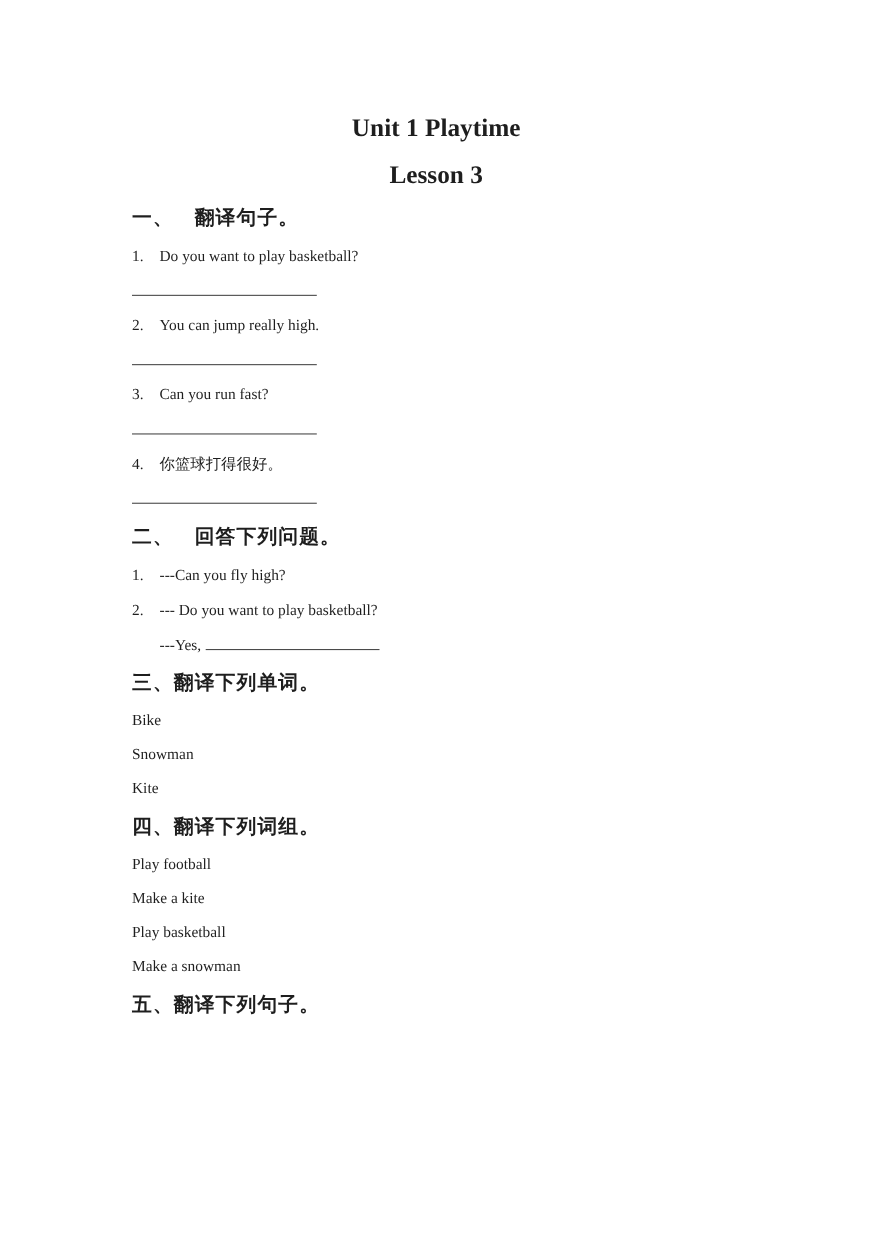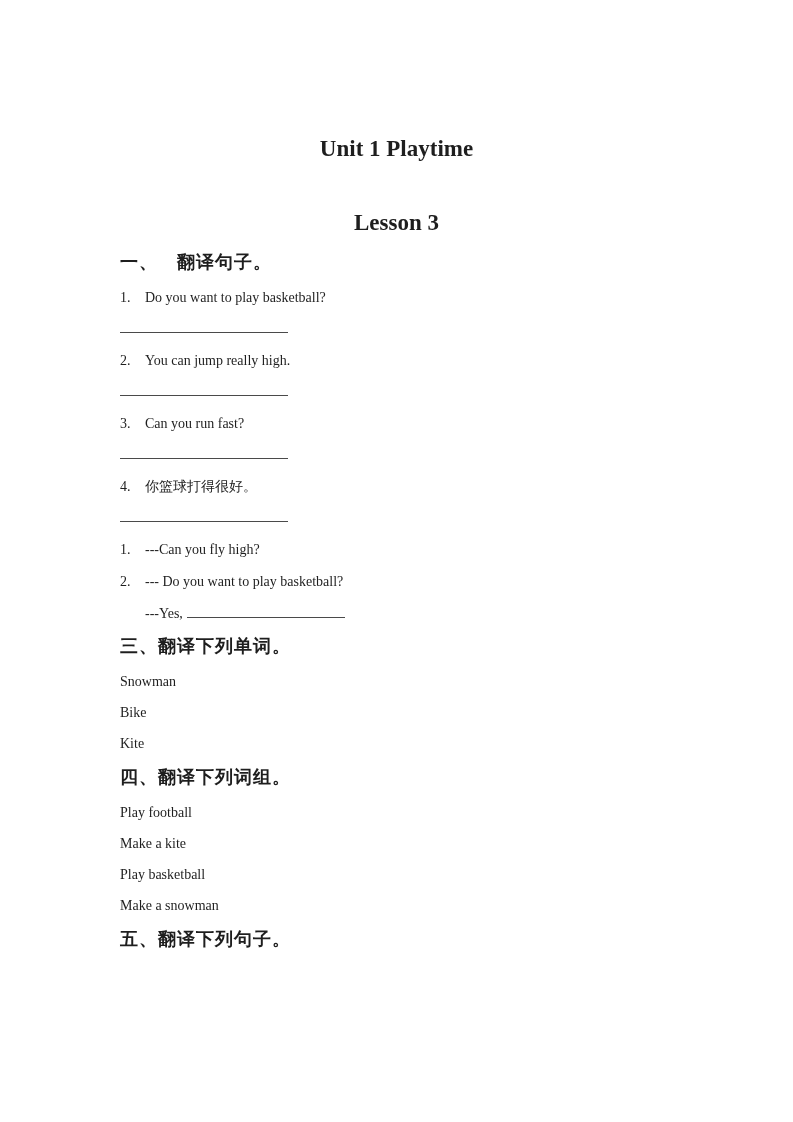--- a/index.html
+++ b/index.html
@@ -17,21 +17,20 @@
     color: #1e1e1e;
   }
   .title-block {
     padding-top: 96px;
     text-align: center;
   }
   .title-line {
     font-size: 23px;
     font-weight: bold;
     line-height: 42px;
-    margin-top: 32px;
   }
   .title-line.cn {
     font-size: 21px;
     font-weight: normal;
   }
   .content {
     padding: 0 100px 0 120px;
   }
   .sec-heading {
     font-size: 18px;
@@ -110,37 +109,38 @@
       <span class="q-text">Can you run fast?</span>
     </div>
     <div class="blank-line"></div>
 
     <div class="q-row">
       <span class="q-num">4.</span>
       <span class="q-text">你篮球打得很好。</span>
     </div>
     <div class="blank-line"></div>
 
+    <div class="sec-heading">二、　回答下列问题。</div>
 
     <div class="qa-q">
       <span class="q-num">1.</span>
       <span class="q-text">---Can you fly high?</span>
     </div>
 
     <div class="qa-q">
       <span class="q-num">2.</span>
       <span class="q-text">--- Do you want to play basketball?</span>
     </div>
     <div class="qa-a">
       <span>---Yes,</span><span class="inline-blank"></span>
     </div>
 
     <div class="sec-heading">三、翻译下列单词。</div>
+    <div class="word-row">Bike</div>
     <div class="word-row">Snowman</div>
-    <div class="word-row">Bike</div>
     <div class="word-row">Kite</div>
 
     <div class="sec-heading">四、翻译下列词组。</div>
     <div class="word-row">Play football</div>
     <div class="word-row">Make a kite</div>
     <div class="word-row">Play basketball</div>
     <div class="word-row">Make a snowman</div>
 
     <div class="sec-heading">五、翻译下列句子。</div>
 

